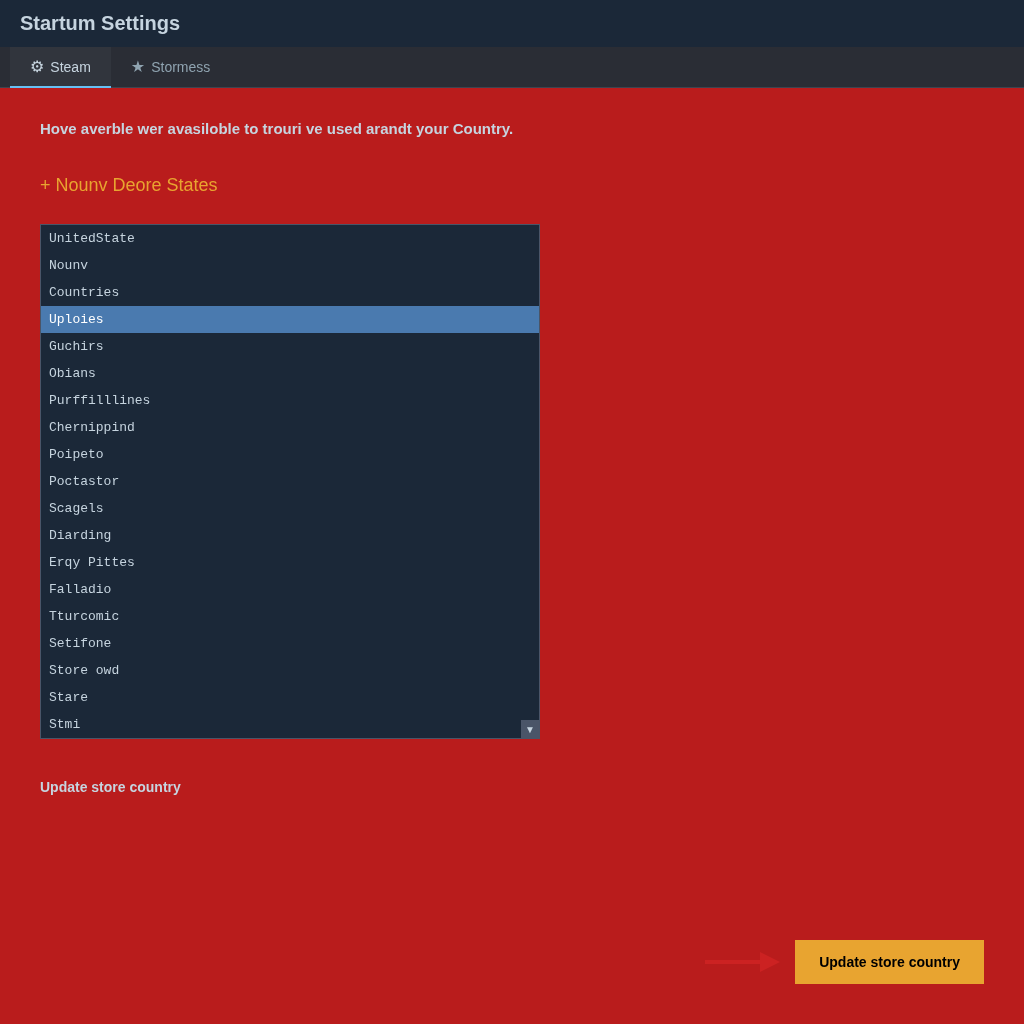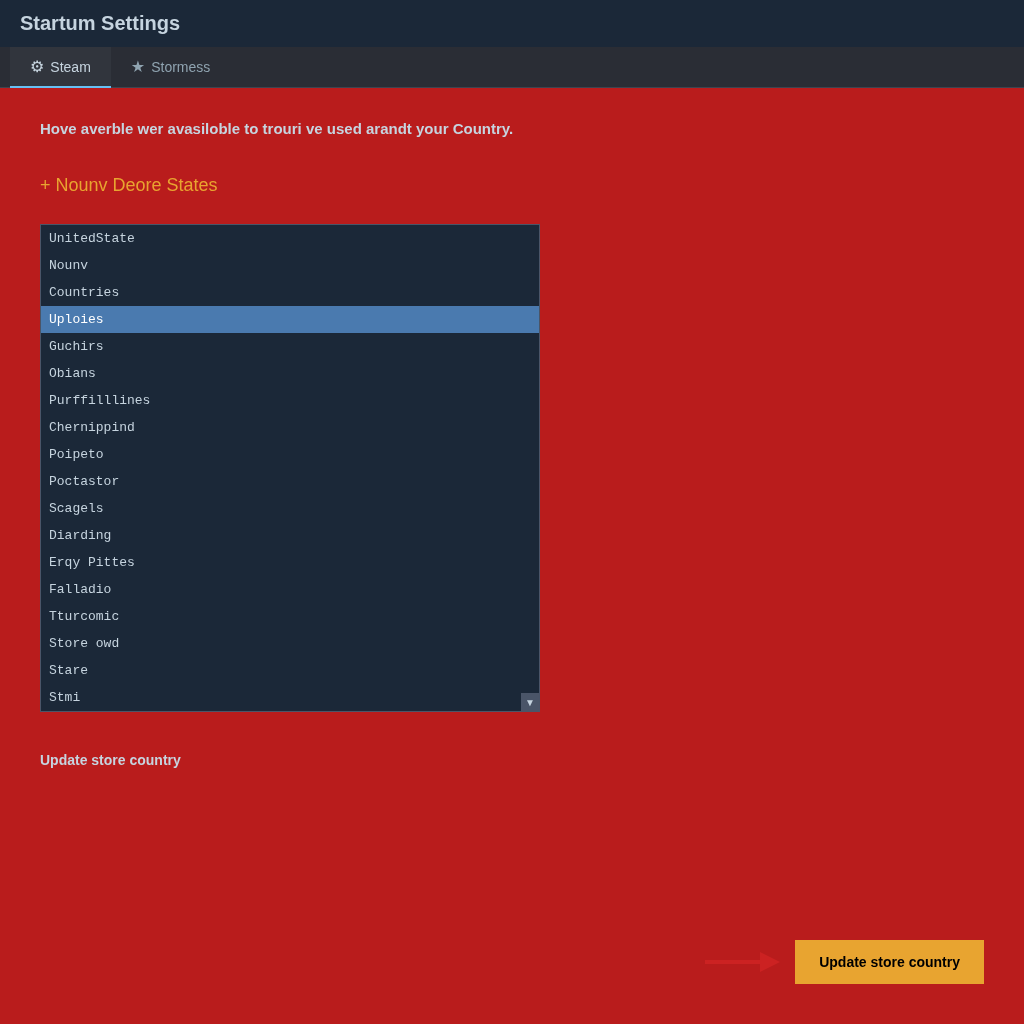--- a/index.html
+++ b/index.html
@@ -225,20 +225,21 @@
           <li>Obians</li>
           <li>Purffilllines</li>
           <li>Chernippind</li>
           <li>Poipeto</li>
           <li>Poctastor</li>
           <li>Scagels</li>
           <li>Diarding</li>
           <li>Erqy Pittes</li>
           <li>Falladio</li>
           <li>Tturcomic</li>
+          <li>Setifone</li>
           <li>Store owd</li>
           <li>Stare</li>
           <li>Stmi</li>
         </ul>
       <div class="dropdown-arrow">▼</div>
     </div>
 
     <div class="section-label">Update store country</div>
   </div>
 

